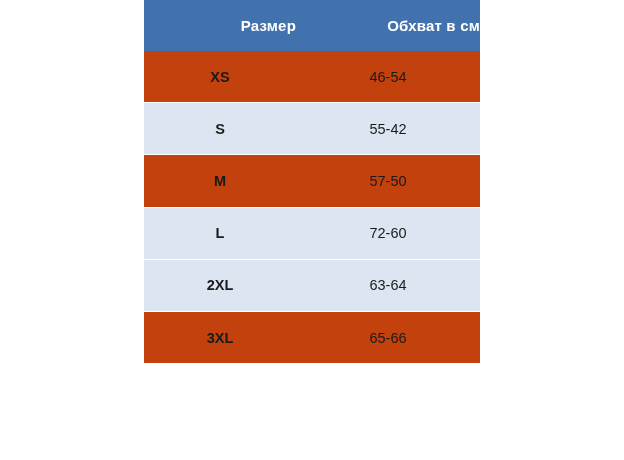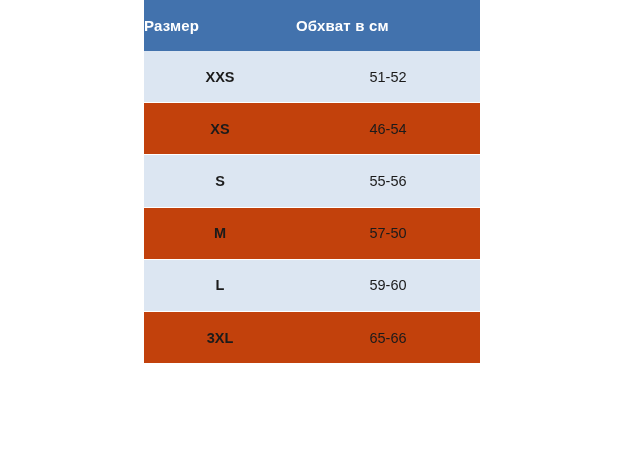--- a/index.html
+++ b/index.html
@@ -29,21 +29,21 @@
   }
   .size-table col.c1 { width: 152px; }
   .size-table col.c2 { width: 184px; }
   .size-table thead th {
     background: #4272ad;
     color: #ffffff;
     font-size: 15px;
     font-weight: bold;
     height: 51px;
     padding: 0;
-    text-align: left;
+    text-align: right;
     vertical-align: middle;
     letter-spacing: 0.2px;
   }
   .size-table tbody td {
     height: 51.2px;
     padding: 0;
     text-align: center;
     vertical-align: middle;
     font-size: 14.5px;
     color: #1b1b1b;
@@ -74,39 +74,39 @@
       <col class="c1">
       <col class="c2">
     </colgroup>
     <thead>
       <tr>
         <th>Размер</th>
         <th>Обхват в см</th>
       </tr>
     </thead>
     <tbody>
-      <tr class="odd">
-        <td class="size-cell">XXS</td>
-        <td class="value-cell">51-52</td>
-      </tr>
       <tr class="even">
         <td class="size-cell">XS</td>
         <td class="value-cell">46-54</td>
       </tr>
       <tr class="odd">
         <td class="size-cell">S</td>
-        <td class="value-cell">55-56</td>
+        <td class="value-cell">55-42</td>
       </tr>
       <tr class="even">
         <td class="size-cell">M</td>
         <td class="value-cell">57-50</td>
       </tr>
       <tr class="odd">
         <td class="size-cell">L</td>
-        <td class="value-cell">59-60</td>
+        <td class="value-cell">72-60</td>
+      </tr>
+      <tr class="odd">
+        <td class="size-cell">2XL</td>
+        <td class="value-cell">63-64</td>
       </tr>
       <tr class="even">
         <td class="size-cell">3XL</td>
         <td class="value-cell">65-66</td>
       </tr>
     </tbody>
   </table>
 </div>
 
 </body></html>

